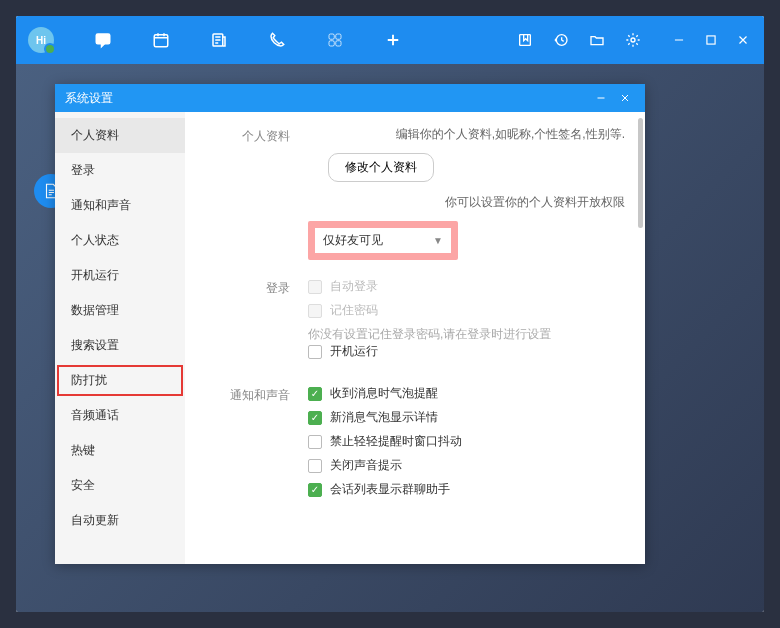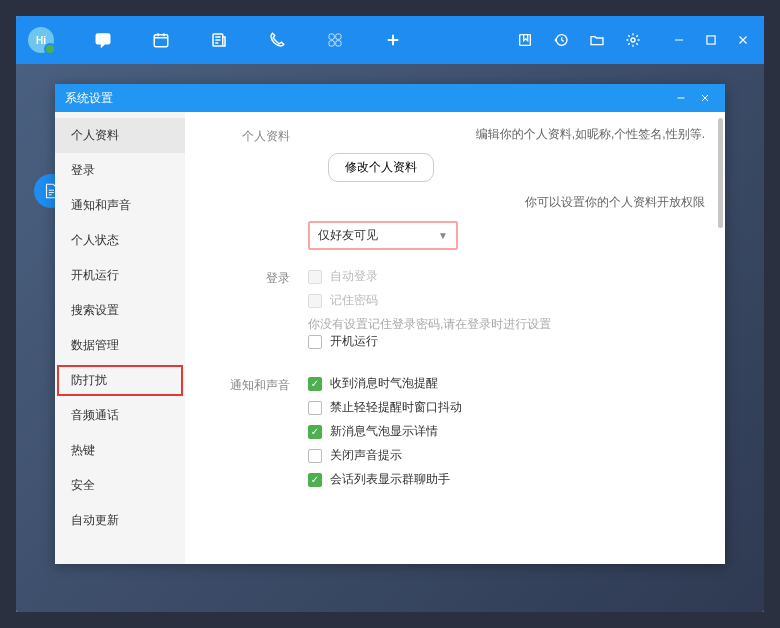--- a/index.html
+++ b/index.html
@@ -16,21 +16,21 @@
 .tb-icon.active svg { stroke: #fff; }
 .spacer { flex: 1; }
 .tb-right { display: flex; align-items: center; gap: 18px; }
 .win-ctrl { display: flex; align-items: center; gap: 14px; margin-left: 10px; }
 
 .main-body { flex: 1; background: linear-gradient(135deg, #4a6080 0%, #2f3a52 100%); position: relative; }
 .side-icon { position: absolute; left: 18px; top: 110px; width: 34px; height: 34px; border-radius: 50%; background: #1e8cf0; display: flex; align-items: center; justify-content: center; }
 .side-icon svg { fill: #fff; }
 
 
-.dialog { position: absolute; left: 55px; top: 84px; width: 670px; height: 480px; background: #fff; box-shadow: 0 2px 12px rgba(0,0,0,0.3); display: flex; flex-direction: column; }
+.dialog { position: absolute; left: 55px; top: 84px; width: 590px; height: 480px; background: #fff; box-shadow: 0 2px 12px rgba(0,0,0,0.3); display: flex; flex-direction: column; }
 .dialog-title { background: #2196f3; height: 28px; display: flex; align-items: center; padding: 0 10px; color: #fff; font-size: 12px; }
 .dialog-title .spacer { flex: 1; }
 .dialog-title .dlg-btn { width: 20px; height: 20px; display: flex; align-items: center; justify-content: center; cursor: pointer; margin-left: 4px; }
 .dialog-body { flex: 1; display: flex; overflow: hidden; gap: 43px; }
 
 .sidebar { width: 130px; background: #f5f5f5; padding-top: 6px; overflow-y: auto; }
 .sb-item { padding: 9px 16px; font-size: 12px; color: #333; cursor: pointer; }
 .sb-item.selected { background: #e8e8e8; }
 .sb-item.highlighted { outline: 2px solid #e53935; outline-offset: -4px; }
 
@@ -39,21 +39,21 @@
 .content::-webkit-scrollbar-thumb { background: #ccc; border-radius: 3px; }
 .scrollbar-thumb { position: absolute; right: 2px; top: 6px; width: 5px; height: 110px; background: #c7c7c7; border-radius: 3px; }
 
 .section { display: flex; margin-bottom: 18px; padding-right: 20px; }
 .sec-label { width: 80px; text-align: right; color: #888; font-size: 12px; padding-right: 18px; padding-top: 2px; }
 .sec-body { flex: 1; font-size: 12px; color: #333; }
 .desc { color: #666; margin-bottom: 10px; text-align: right; }
 .note { color: #aaa; margin-top: 6px; margin-bottom: 0; font-size: 12px; }
 
 .btn { display: inline-block; border: 1px solid #ccc; background: #fff; padding: 5px 16px; font-size: 12px; border-radius: 10px; cursor: pointer; margin-bottom: 12px; }
-.select { border: 2px solid #fca5a5; background: #fff; padding: 4px 8px; width: 150px; font-size: 12px; display: flex; align-items: center; justify-content: space-between; cursor: pointer; border-radius: 2px; }
+.select { border: 7px solid #fca5a5; background: #fff; padding: 4px 8px; width: 150px; font-size: 12px; display: flex; align-items: center; justify-content: space-between; cursor: pointer; border-radius: 2px; }
 .select .arrow { font-size: 10px; color: #888; }
 
 .check-row { display: flex; align-items: center; gap: 8px; margin-bottom: 7px; }
 .cb { width: 14px; height: 14px; border: 1px solid #bbb; border-radius: 2px; display: flex; align-items: center; justify-content: center; flex-shrink: 0; }
 .cb.checked { background: #4caf50; border-color: #4caf50; }
 .cb.checked::after { content: "✓"; color: #fff; font-size: 10px; line-height: 1; }
 .disabled { color: #bbb; }
 .disabled .cb { border-color: #ddd; background: #f5f5f5; }
 </style>
 </head>
@@ -169,22 +169,22 @@
         </svg>
     </div>
   </div>
   <div class="dialog-body">
     <div class="sidebar" id="sidebar">
         <div class="sb-item selected">个人资料</div>
         <div class="sb-item">登录</div>
         <div class="sb-item">通知和声音</div>
         <div class="sb-item">个人状态</div>
         <div class="sb-item">开机运行</div>
+        <div class="sb-item">数据管理</div>
         <div class="sb-item">搜索设置</div>
-        <div class="sb-item">数据管理</div>
         <div class="sb-item highlighted">防打扰</div>
         <div class="sb-item">音频通话</div>
         <div class="sb-item">热键</div>
         <div class="sb-item">安全</div>
         <div class="sb-item">自动更新</div>
       </div>
     <div class="content">
       <div class="scrollbar-thumb"></div>
 
       <div class="section">
@@ -220,28 +220,28 @@
       </div>
 
       <div class="section">
         <div class="sec-label">通知和声音</div>
         <div class="sec-body" id="notif-body">
             <div class="check-row">
               <div class="cb checked"></div>
               <span>收到消息时气泡提醒</span>
             </div>
             <div class="check-row">
+              <div class="cb checked"></div>
+              <span>新消息气泡显示详情</span>
+            </div>
+            <div class="check-row">
               <div class="cb"></div>
               <span>禁止轻轻提醒时窗口抖动</span>
             </div>
             <div class="check-row">
-              <div class="cb checked"></div>
-              <span>新消息气泡显示详情</span>
-            </div>
-            <div class="check-row">
               <div class="cb"></div>
               <span>关闭声音提示</span>
             </div>
             <div class="check-row">
               <div class="cb checked"></div>
               <span>会话列表显示群聊助手</span>
             </div>
           </div>
       </div>
     </div>

